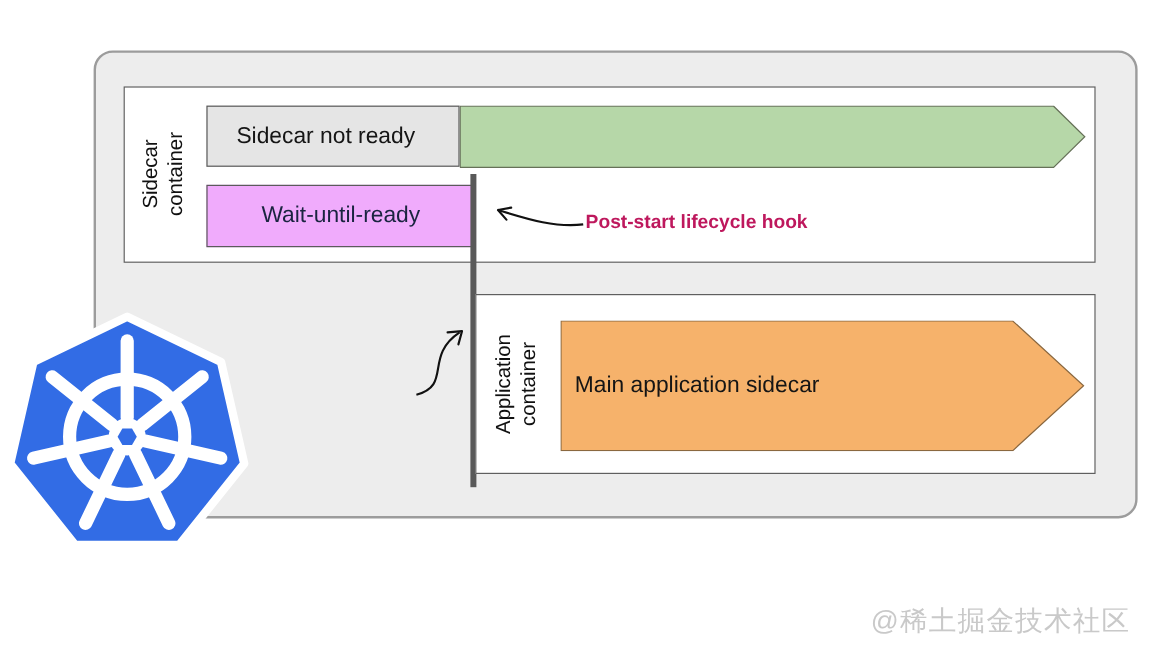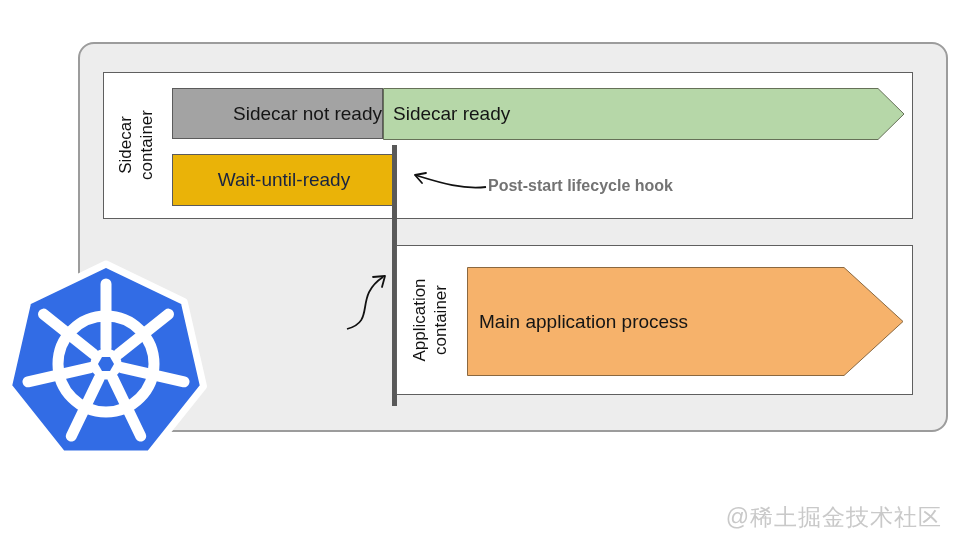--- a/index.html
+++ b/index.html
@@ -21,41 +21,41 @@
     font-size:17px;line-height:21px;text-align:center;white-space:pre-line;color:#111;
   }
   .sidecar-rot{left:75px;top:123px;width:124px;height:44px;}
   .app-rot{left:369px;top:298px;width:124px;height:44px;}
   .bar{
     position:absolute;display:flex;align-items:center;
     font-size:19px;color:#151515;
   }
   .bar-notready{
     left:172px;top:88px;width:211px;height:51px;
-    background:#a3a3a3;border:1px solid #5b5b5b;padding-left:24px;box-sizing:border-box;justify-content:flex-end;
+    background:#e5e5e5;border:1px solid #5b5b5b;padding-left:24px;box-sizing:border-box;
   }
   .arrow-wrap{position:absolute;}
   .arrow-wrap svg{display:block;}
   .arrow-label{
     position:absolute;top:0;left:10px;height:100%;display:flex;align-items:center;
     font-size:19px;color:#151515;white-space:nowrap;
   }
   .green-arrow{left:383px;top:88px;width:522px;height:52px;}
   .orange-arrow{left:467px;top:267px;width:437px;height:109px;}
   .orange-arrow .arrow-label{left:12px;}
   .bar-wait{
     left:172px;top:154px;width:224px;height:52px;
-    background:#eab308;border:1px solid #5b5b5b;justify-content:center;color:#1a2440;
+    background:#f0abfc;border:1px solid #5b5b5b;justify-content:center;color:#1a2440;
     box-sizing:border-box;
   }
   .timeline-line{
     position:absolute;left:392px;top:145px;width:5px;height:261px;background:#595959;
   }
   .note{
-    position:absolute;font-weight:bold;color:#737373;white-space:pre-line;
+    position:absolute;font-weight:bold;color:#be185d;white-space:pre-line;
   }
   .note-poststart{left:488px;top:177px;font-size:16px;}
   .note-appstarts{left:245px;top:303px;font-size:16px;line-height:22px;width:150px;}
   .ann-arrow{position:absolute;}
   .ann-arrow svg{display:block;}
   .k8s-logo{position:absolute;left:2px;top:260px;width:208px;height:208px;}
   .watermark{
     position:absolute;left:700px;top:502px;width:242px;text-align:right;
     font-size:23px;color:#c9c9c9;letter-spacing:1px;
   }
@@ -72,38 +72,37 @@
 container</div>
 
   <div class="bar bar-notready">
     <span>Sidecar not ready</span>
   </div>
 
   <div class="arrow-wrap green-arrow">
     <svg width="522" height="52" viewBox="0 0 522 52">
       <polygon points="0.5,0.5 495,0.5 521,26 495,51.5 0.5,51.5" fill="#b6d7a8" stroke="#667158" stroke-width="1"></polygon>
     </svg>
-    <div class="arrow-label">Sidecar ready</div>
   </div>
 
   <div class="bar bar-wait">
     <span>Wait-until-ready</span>
   </div>
 
   <div class="timeline-line"></div>
 
   <div class="lane-box app-box"></div>
   <div class="rot-label app-rot">Application
 container</div>
 
   <div class="arrow-wrap orange-arrow">
     <svg width="437" height="109" viewBox="0 0 437 109">
       <polygon points="0.5,0.5 377,0.5 436,54.5 377,108.5 0.5,108.5" fill="#f6b26b" stroke="#8a6840" stroke-width="1"></polygon>
     </svg>
-    <div class="arrow-label">Main application process</div>
+    <div class="arrow-label">Main application sidecar</div>
   </div>
 
   <div class="ann-arrow" style="left:402px;top:166px;">
     <svg width="90" height="28" viewBox="0 0 90 28">
       <path d="M84,21 C 60,24 36,16 13,9" fill="none" stroke="#111" stroke-width="1.8"></path>
       <path d="M13,9 l11,-2 M13,9 l7,8" fill="none" stroke="#111" stroke-width="1.8" stroke-linecap="round"></path>
     </svg>
   </div>
   <div class="note note-poststart">Post-start lifecycle hook</div>
 

